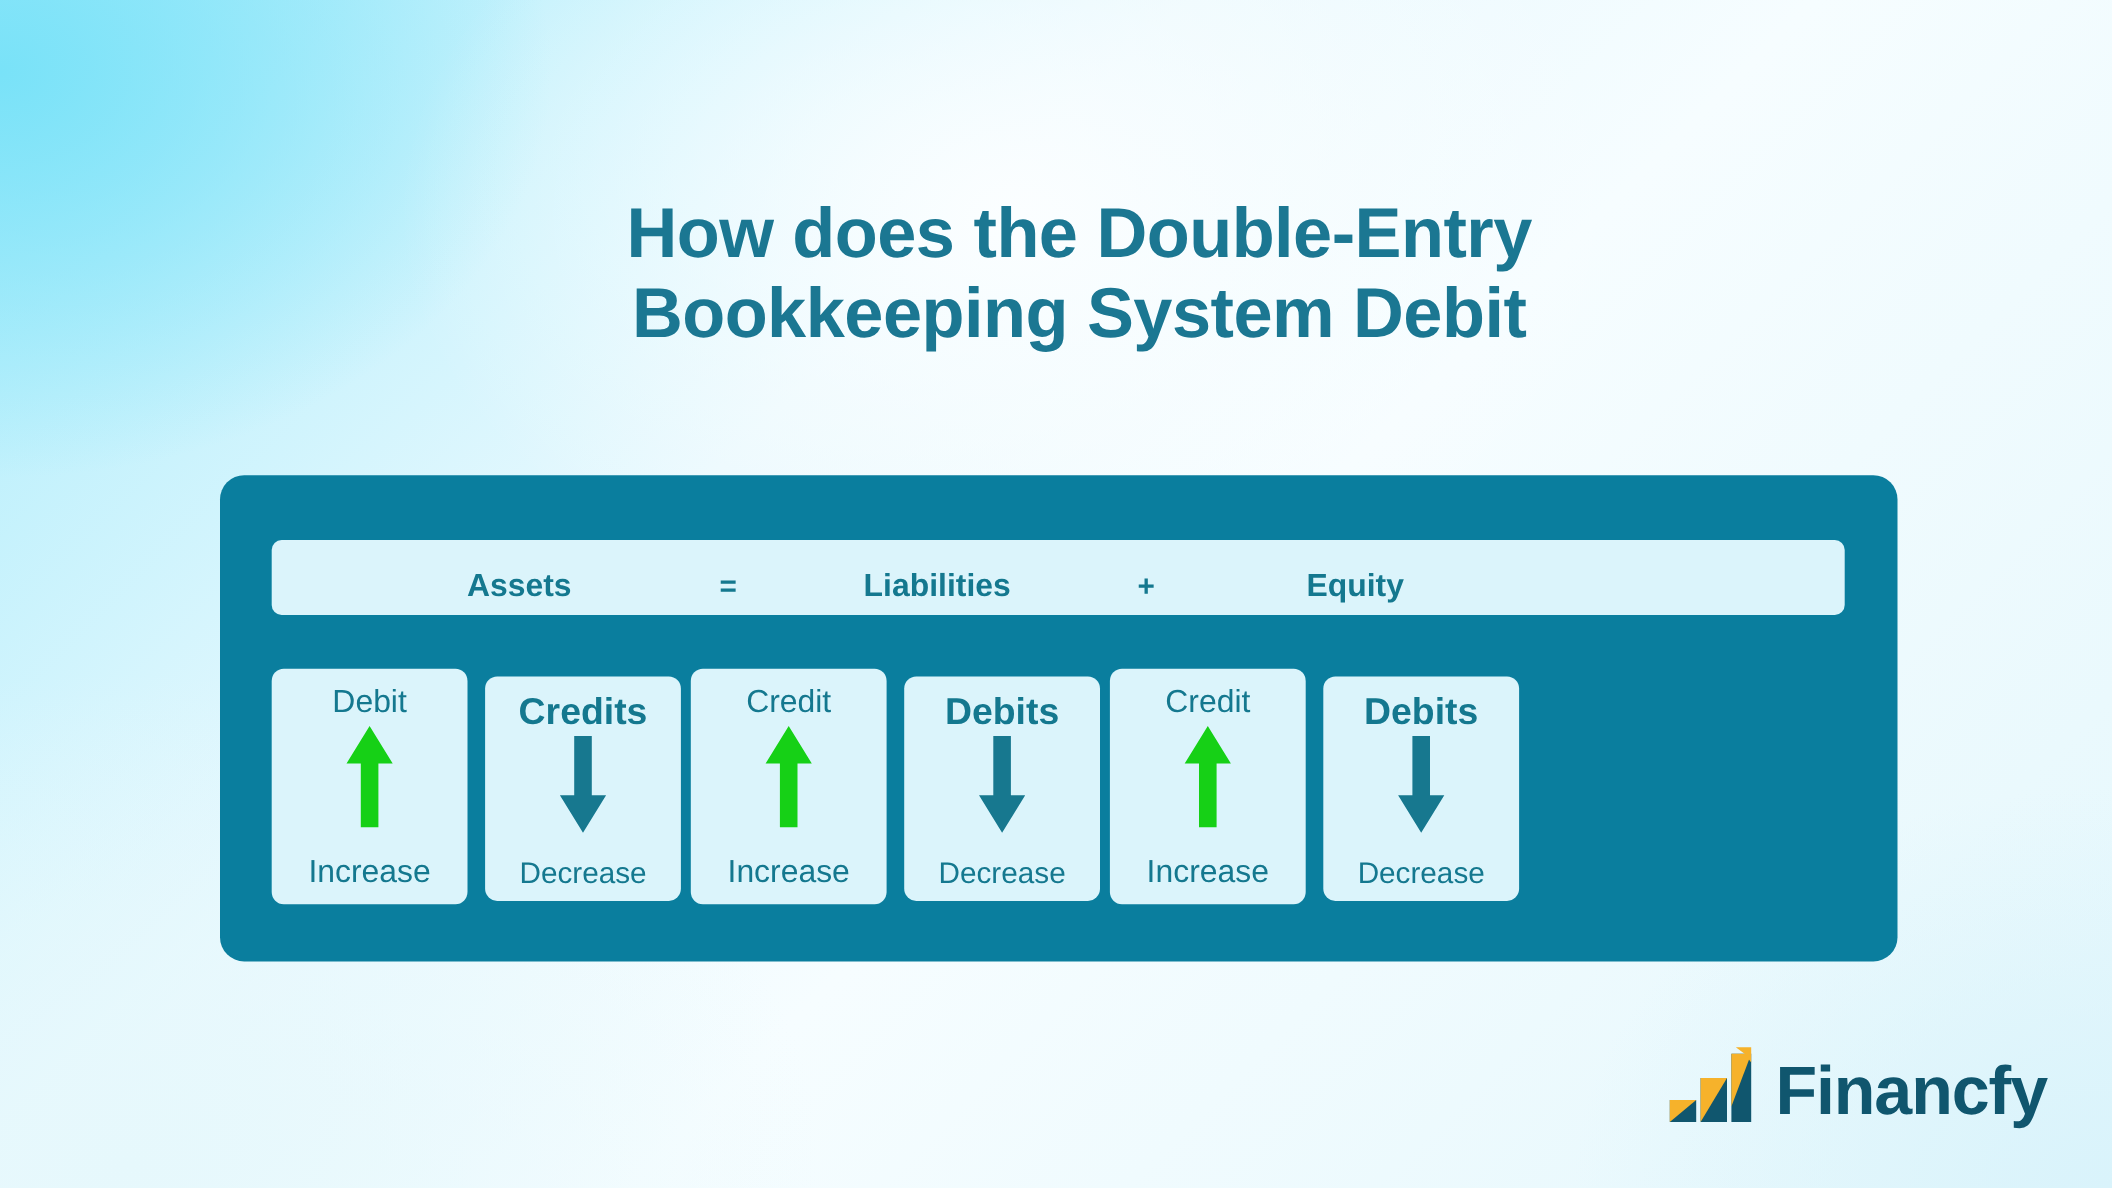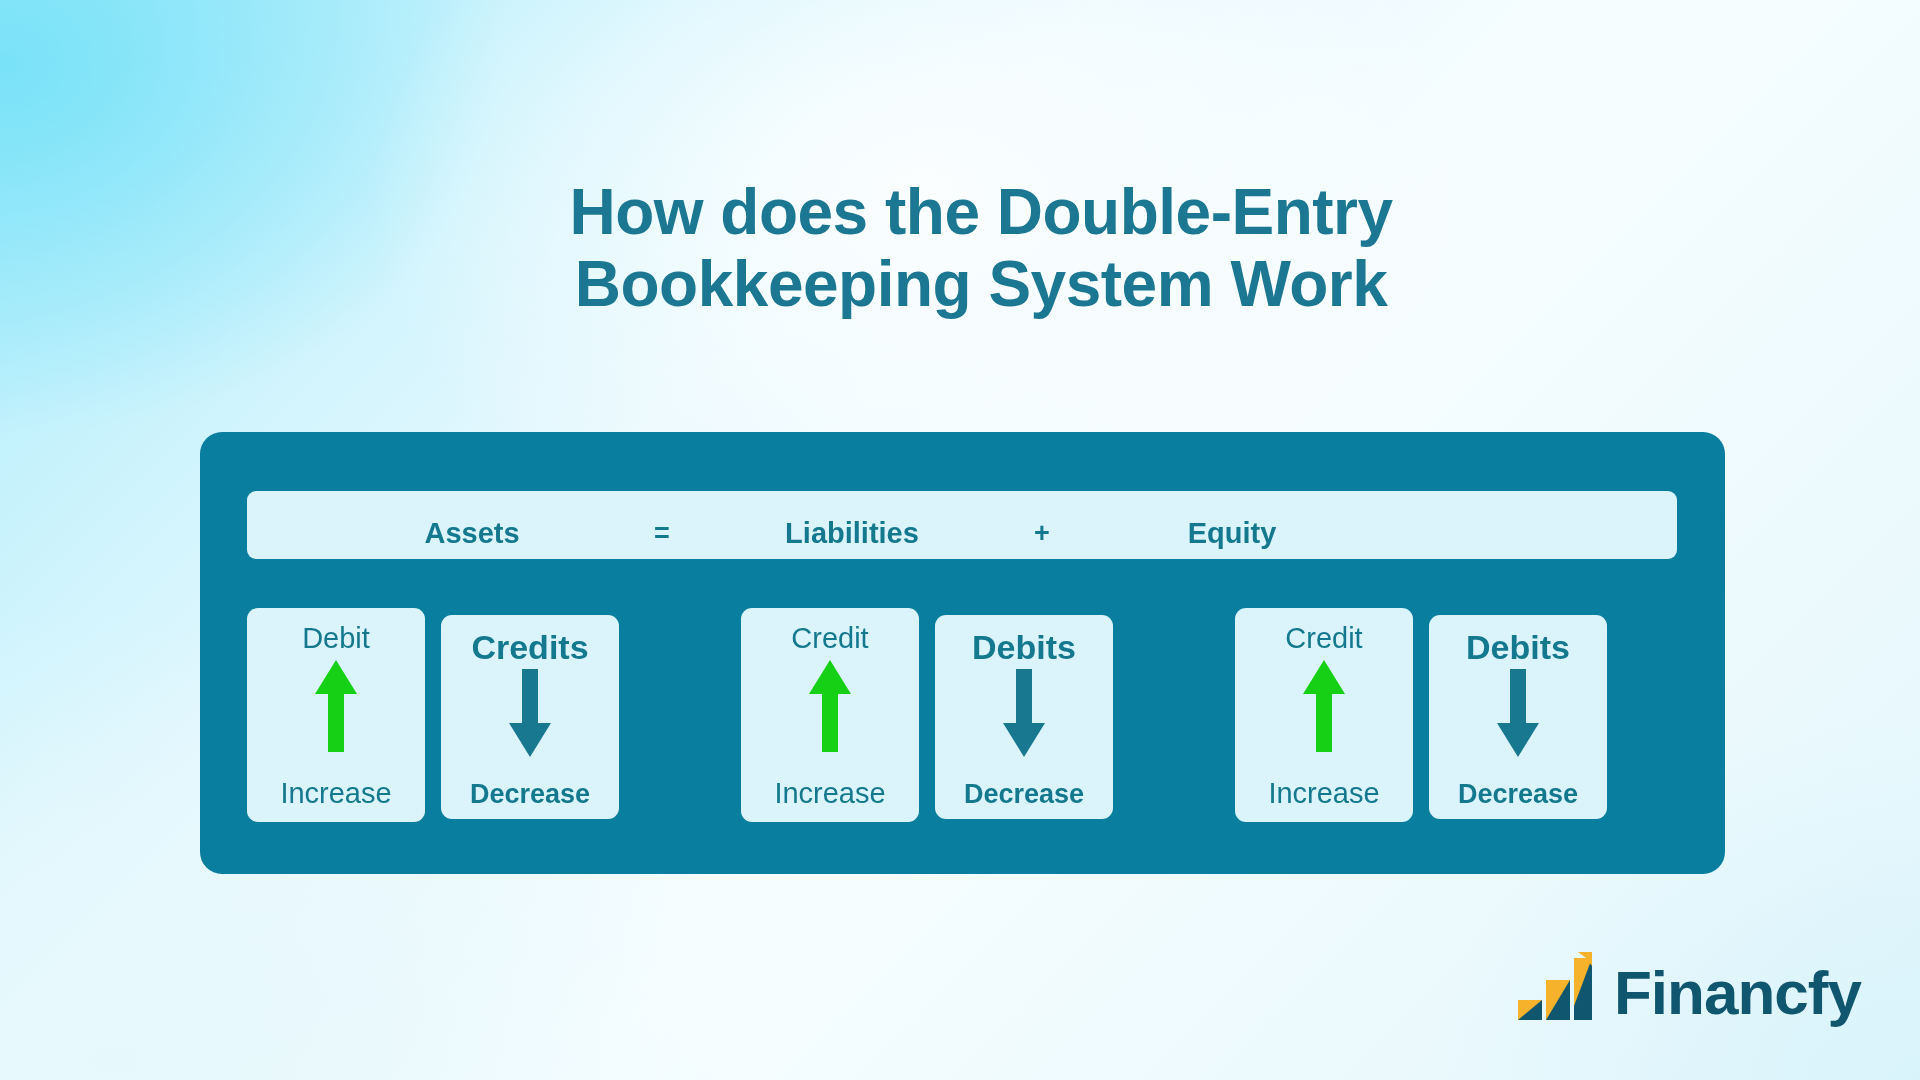--- a/index.html
+++ b/index.html
@@ -63,21 +63,21 @@
   }
   .eq-term { flex: 0 0 260px; }
   .eq-op   { flex: 0 0 120px; font-size:27px; }
   .eq-pad-l { flex: 0 0 95px; }
   .eq-pad-r { flex: 1 1 auto; }
 
   
   .groups {
     position:absolute;
     left:47px; top:176px;
-    width:1360px; height:230px;
+    width:1134px; height:230px;
     display:flex;
     align-items:flex-start;
   }
   .group {
     display:flex;
     align-items:flex-start;
     gap:16px;
   }
   .group-gap { flex:1 1 auto; }
 
@@ -99,21 +99,21 @@
     white-space:nowrap;
   }
   .card.short .card-title { font-weight:bold; font-size:34px; }
 
   .card-foot {
     font-size:29px;
     font-weight:normal;
     white-space:nowrap;
     margin-top:20px;
   }
-  .card.short .card-foot { font-weight:bold; font-size:27px; }
+  .card.short .card-foot { font-weight:normal; font-size:27px; }
 
   .arrow-wrap {
     flex:1 1 auto;
     display:flex;
     align-items:center;
     justify-content:center;
   }
   .arrow-svg { display:block; }
 
   
@@ -134,21 +134,21 @@
     line-height:1;
   }
 </style>
 </head>
 <body>
 
 <div id="canvas">
 
   <h1 class="title">
     <span class="title-line">How does the Double-Entry</span>
-    <span class="title-line">Bookkeeping System Work</span>
+    <span class="title-line">Bookkeeping System Debit</span>
   </h1>
 
   <div class="panel">
 
     <div class="equation-bar">
       <div class="eq-pad-l"></div>
       <div class="eq-cell eq-term">Assets</div>
       <div class="eq-cell eq-op">=</div>
       <div class="eq-cell eq-term">Liabilities</div>
       <div class="eq-cell eq-op">+</div>

